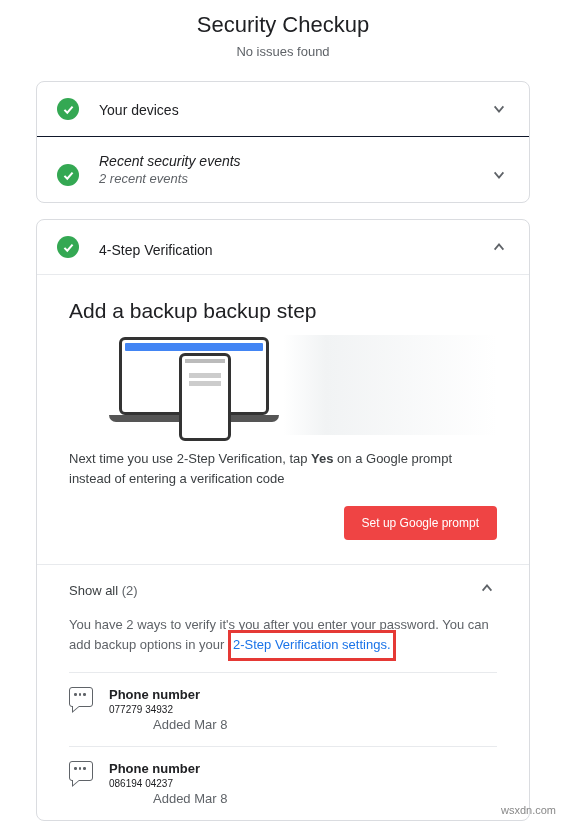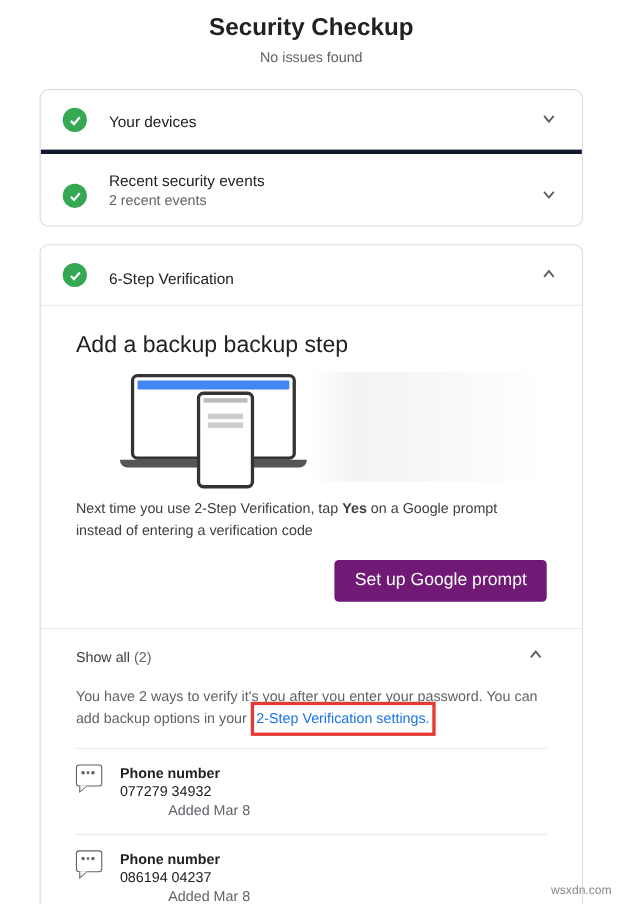--- a/index.html
+++ b/index.html
@@ -4,35 +4,35 @@
 <style>
   * { box-sizing: border-box; margin: 0; padding: 0; }
   body {
     font-family: Arial, Helvetica, sans-serif;
     background: #fff;
     width: 566px;
     color: #202124;
   }
   .page { padding: 12px 36px 0 36px; }
   .header { text-align: center; margin-bottom: 22px; }
-  .header h1 { font-size: 22px; font-weight: 700; color: #202124; margin-bottom: 6px; }
+  .header h1 { font-size: 22px; font-weight: 400; color: #202124; margin-bottom: 6px; }
   .header .sub { font-size: 13px; color: #5f6368; }
   .card {
     border: 1px solid #dadce0;
     border-radius: 8px;
     margin-bottom: 16px;
     overflow: hidden;
   }
   .row {
     display: flex;
     align-items: flex-end;
     padding: 16px 20px;
     cursor: pointer;
   }
-  .row + .row { border-top: 4px solid #0f172a; }
+  .row + .row { border-top: 1px solid #0f172a; font-style: italic; }
   .check-icon {
     width: 22px; height: 22px; border-radius: 50%;
     background: #34a853;
     display: flex; align-items: center; justify-content: center;
     flex: 0 0 22px;
     margin-right: 20px;
   }
   .check-icon svg { width: 13px; height: 13px; fill: none; stroke: #fff; stroke-width: 2.5; }
   .row-text { flex: 1; }
   .row-text .title { font-size: 14px; font-weight: 500; color: #202124; margin-bottom: 2px; }
@@ -64,23 +64,23 @@
     width: 52px; height: 88px; background:#fff; border:3px solid #333; border-radius:6px;
     padding: 3px;
   }
   .phone .topbar { height:4px; background:#bbb; margin-bottom: 10px;}
   .phone .line { height:5px; background:#ccc; margin: 3px 4px;}
   .desc-text { font-size: 13px; color: #3c4043; line-height: 1.5; margin-bottom: 18px; }
   .desc-text b { font-weight: 700; }
   .btn-wrap { text-align: right; }
   .btn {
     display: inline-block;
-    background: #701a75;
+    background: #ef4444;
     color: #fff;
-    font-size: 16px;
+    font-size: 12px;
     font-weight: 500;
     padding: 10px 18px;
     border-radius: 4px;
     border: none;
     cursor: pointer;
   }
   .showall-section { border-top:1px solid #e8eaed; padding: 16px 32px 0 32px; }
   .showall-row { display:flex; align-items:center; cursor:pointer; margin-bottom:16px;}
   .showall-row .lbl { font-size:13px; color:#3c4043; flex:1; }
   .showall-row .lbl .cnt { color:#5f6368; }
@@ -107,21 +107,21 @@
     position:absolute; bottom:-5px; left:3px;
     width:0;height:0;border-left:0 solid transparent;border-right:6px solid transparent;
     border-top:5px solid #fff;
   }
   .method-icon .tail2 {
     position:absolute; bottom:-6.5px; left:2px;
     width:0;height:0;border-left:0 solid transparent;border-right:7px solid transparent;
     border-top:6px solid #5f6368;
   }
   .method-text .mt-title { font-size:13px; font-weight:700; color:#202124; margin-bottom:2px;}
-  .method-text .mt-val { font-size:13px; color:#202124; margin-bottom:2px;}
+  .method-text .mt-val { font-size:10px; color:#202124; margin-bottom:2px;}
   .method-text .mt-date { font-size:13px; color:#5f6368;margin-left:44px;}
   .watermark { position:fixed; bottom:6px; right:10px; font-size:11px; color:#888;margin-left:31px;}
 </style>
 </head>
 <body>
 
 <div class="page">
 
   <div class="header">
     <h1>Security Checkup</h1>
@@ -162,21 +162,21 @@
     </div>
   </div>
 
   <div class="card">
     <div class="row">
       <div class="check-icon">
         <svg viewBox="0 0 16 16">
             <polyline points="3,8.5 6.5,12 13,4.5"></polyline>
           </svg>
       </div>
-      <div class="row-title-only">6-Step Verification</div>
+      <div class="row-title-only">4-Step Verification</div>
       <div class="chevron">
         <svg viewBox="0 0 16 16">
             <polyline points="3,11 8,5 13,11"></polyline>
           </svg>
       </div>
     </div>
 
     <div class="panel">
       <div class="panel-inner">
         <h2>Add a backup backup step</h2>

